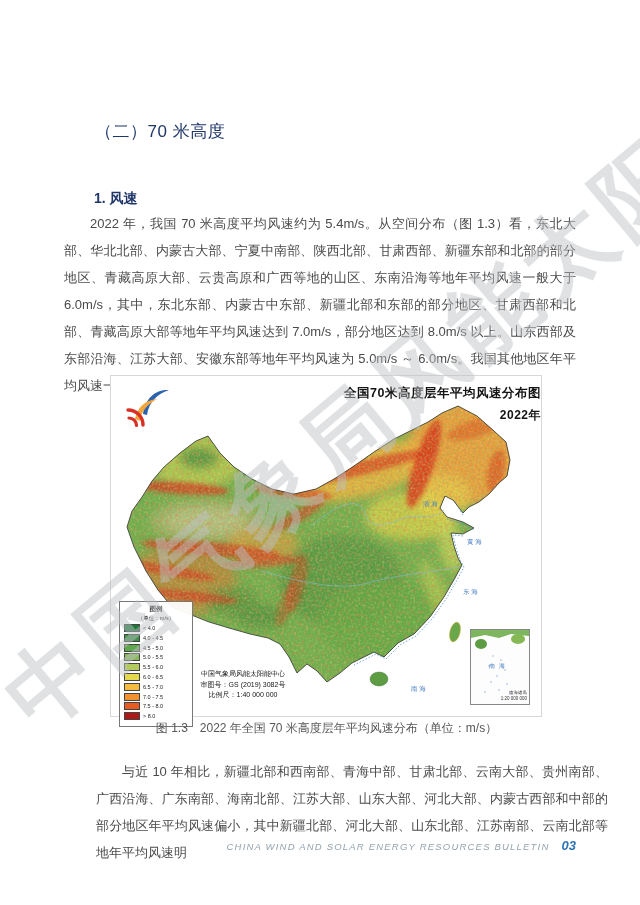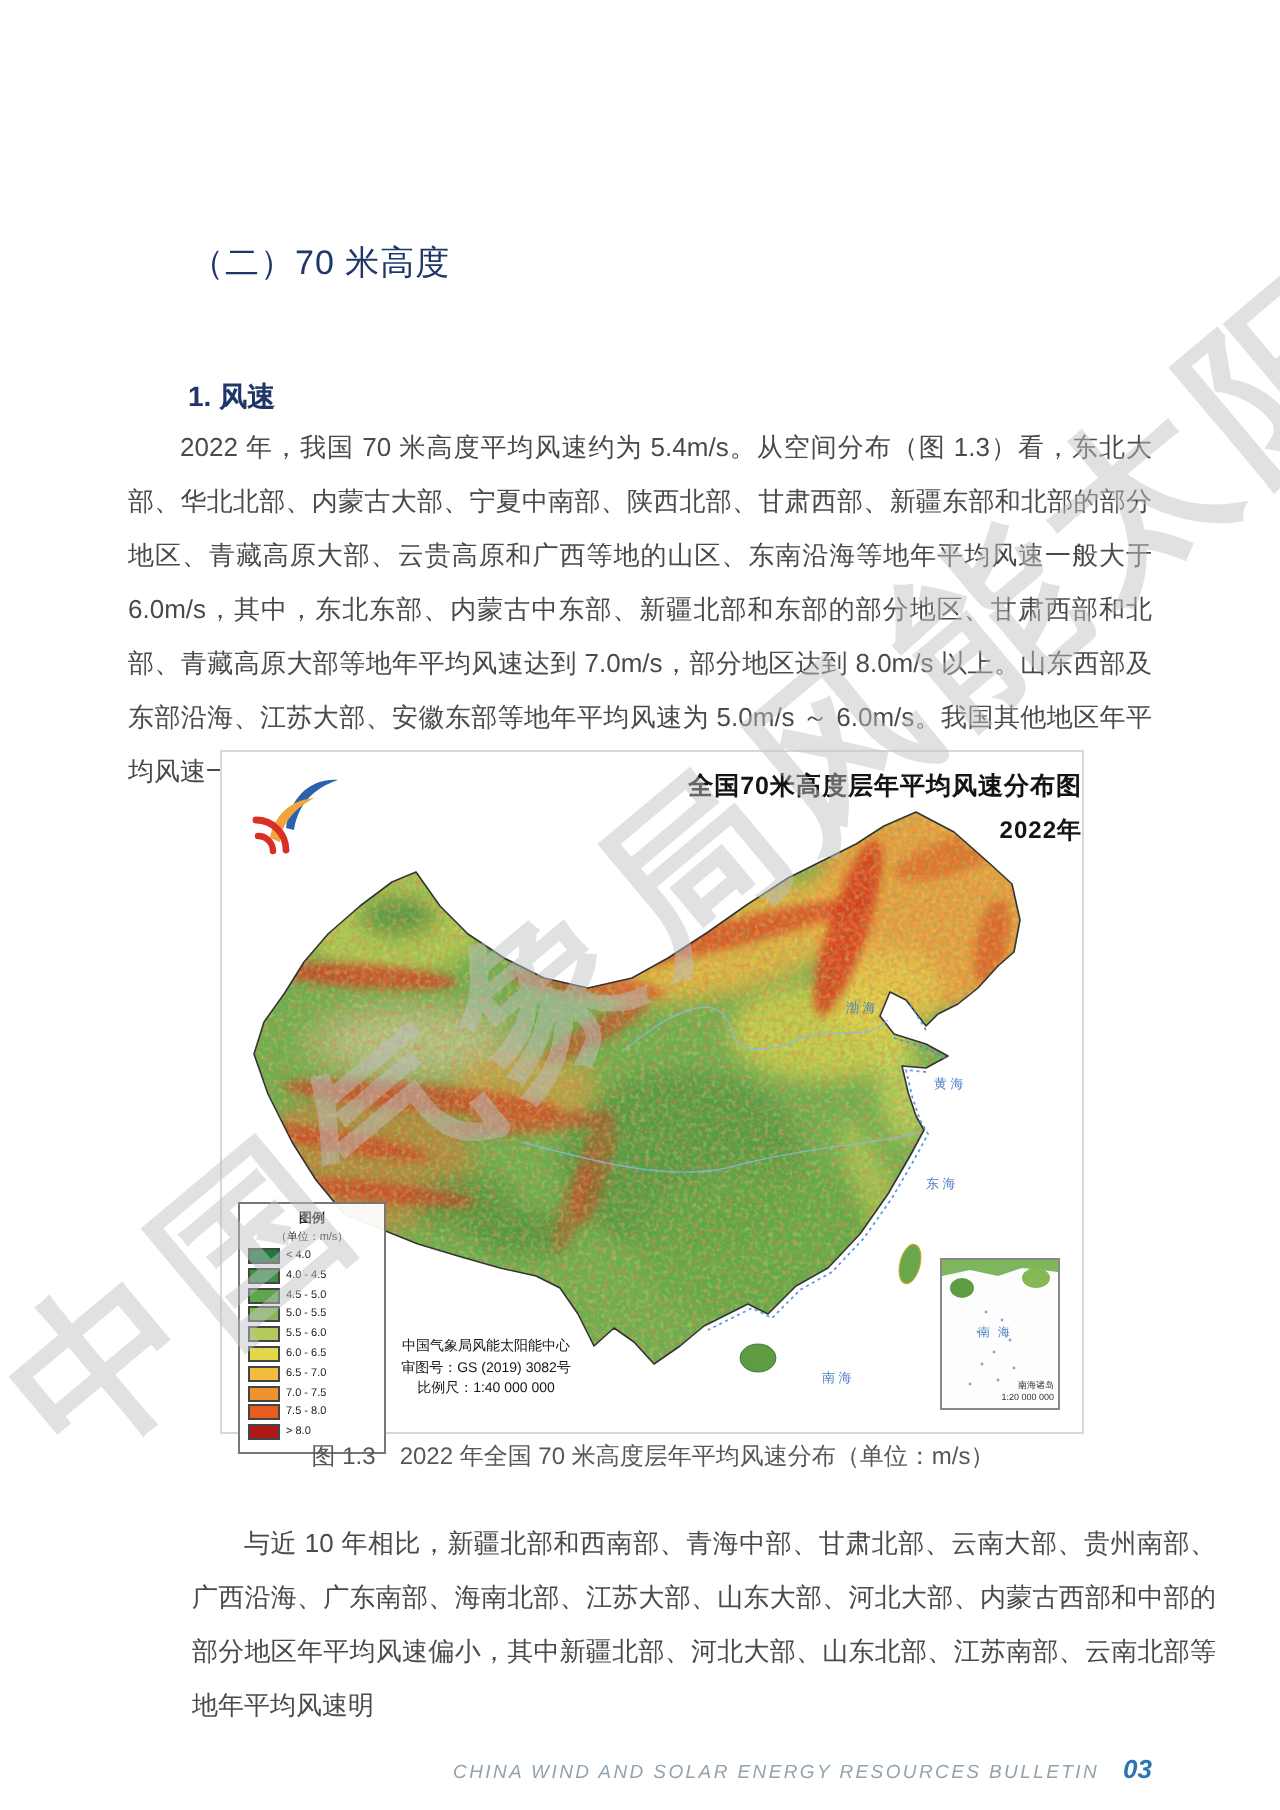--- a/index.html
+++ b/index.html
@@ -30,21 +30,21 @@
            font-size:7px;line-height:1.5;color:#151515;}
   .inset{position:absolute;left:359px;top:253px;width:58px;height:74px;border:1px solid #888;
          background:#fdfdfd;overflow:hidden;}
   .inset-label{position:absolute;left:18px;top:32px;font-size:6px;color:#4a7fc1;letter-spacing:4px;}
   .inset-cap{position:absolute;right:2px;bottom:2px;font-size:4.5px;line-height:1.35;
              text-align:right;color:#333;}
   .fig-caption{position:absolute;left:13px;right:0;top:720px;text-align:center;
                font-size:12px;color:#565656;}
   .footer{position:absolute;right:64px;top:838px;display:flex;align-items:baseline;gap:12px;font-style:italic;}
   .footer-text{font-size:9.5px;letter-spacing:1.2px;color:#93a3ad;}
-  .page-num{font-size:13px;font-weight:bold;color:#2e74b5;margin-top:39px;}
+  .page-num{font-size:13px;font-weight:bold;color:#2e74b5;}
   .watermark{position:absolute;left:-20px;top:665px;transform:rotate(-40deg);
              transform-origin:0 0;white-space:nowrap;font-size:88px;font-weight:600;
              letter-spacing:8px;color:rgba(188,192,197,.48);z-index:50;pointer-events:none;}
   svg text{font-family:"Liberation Sans",sans-serif;}
 </style>
 </head>
 <body>
 
 <div class="page">
 

